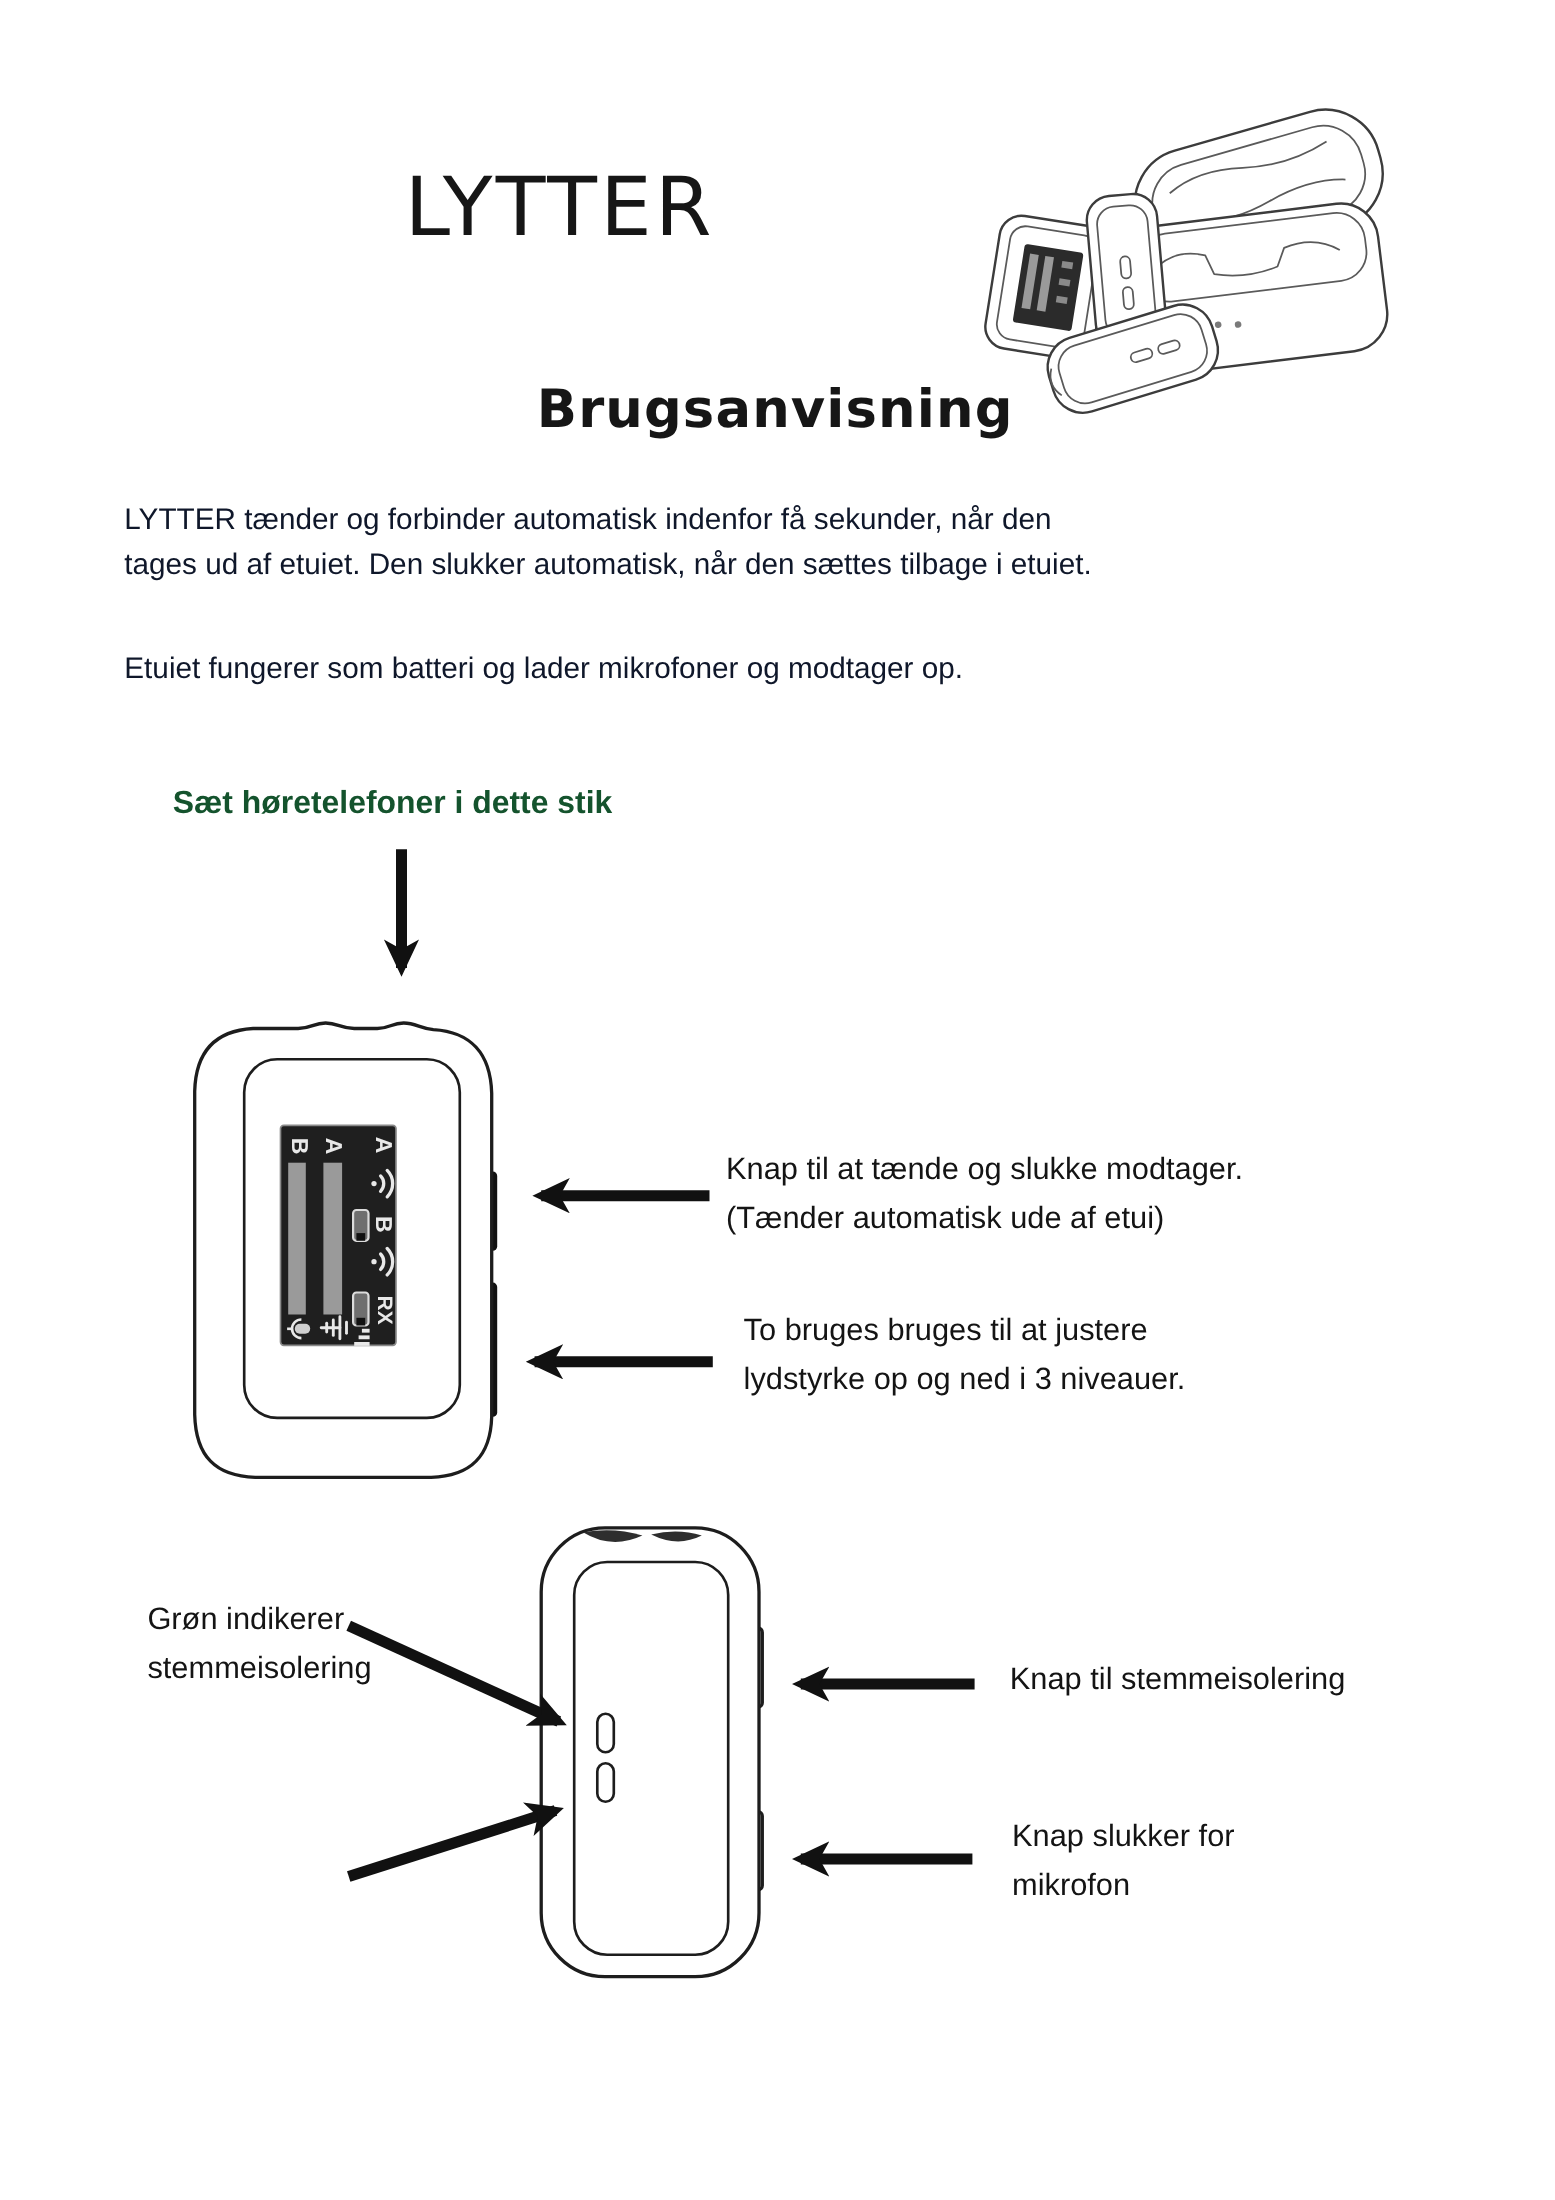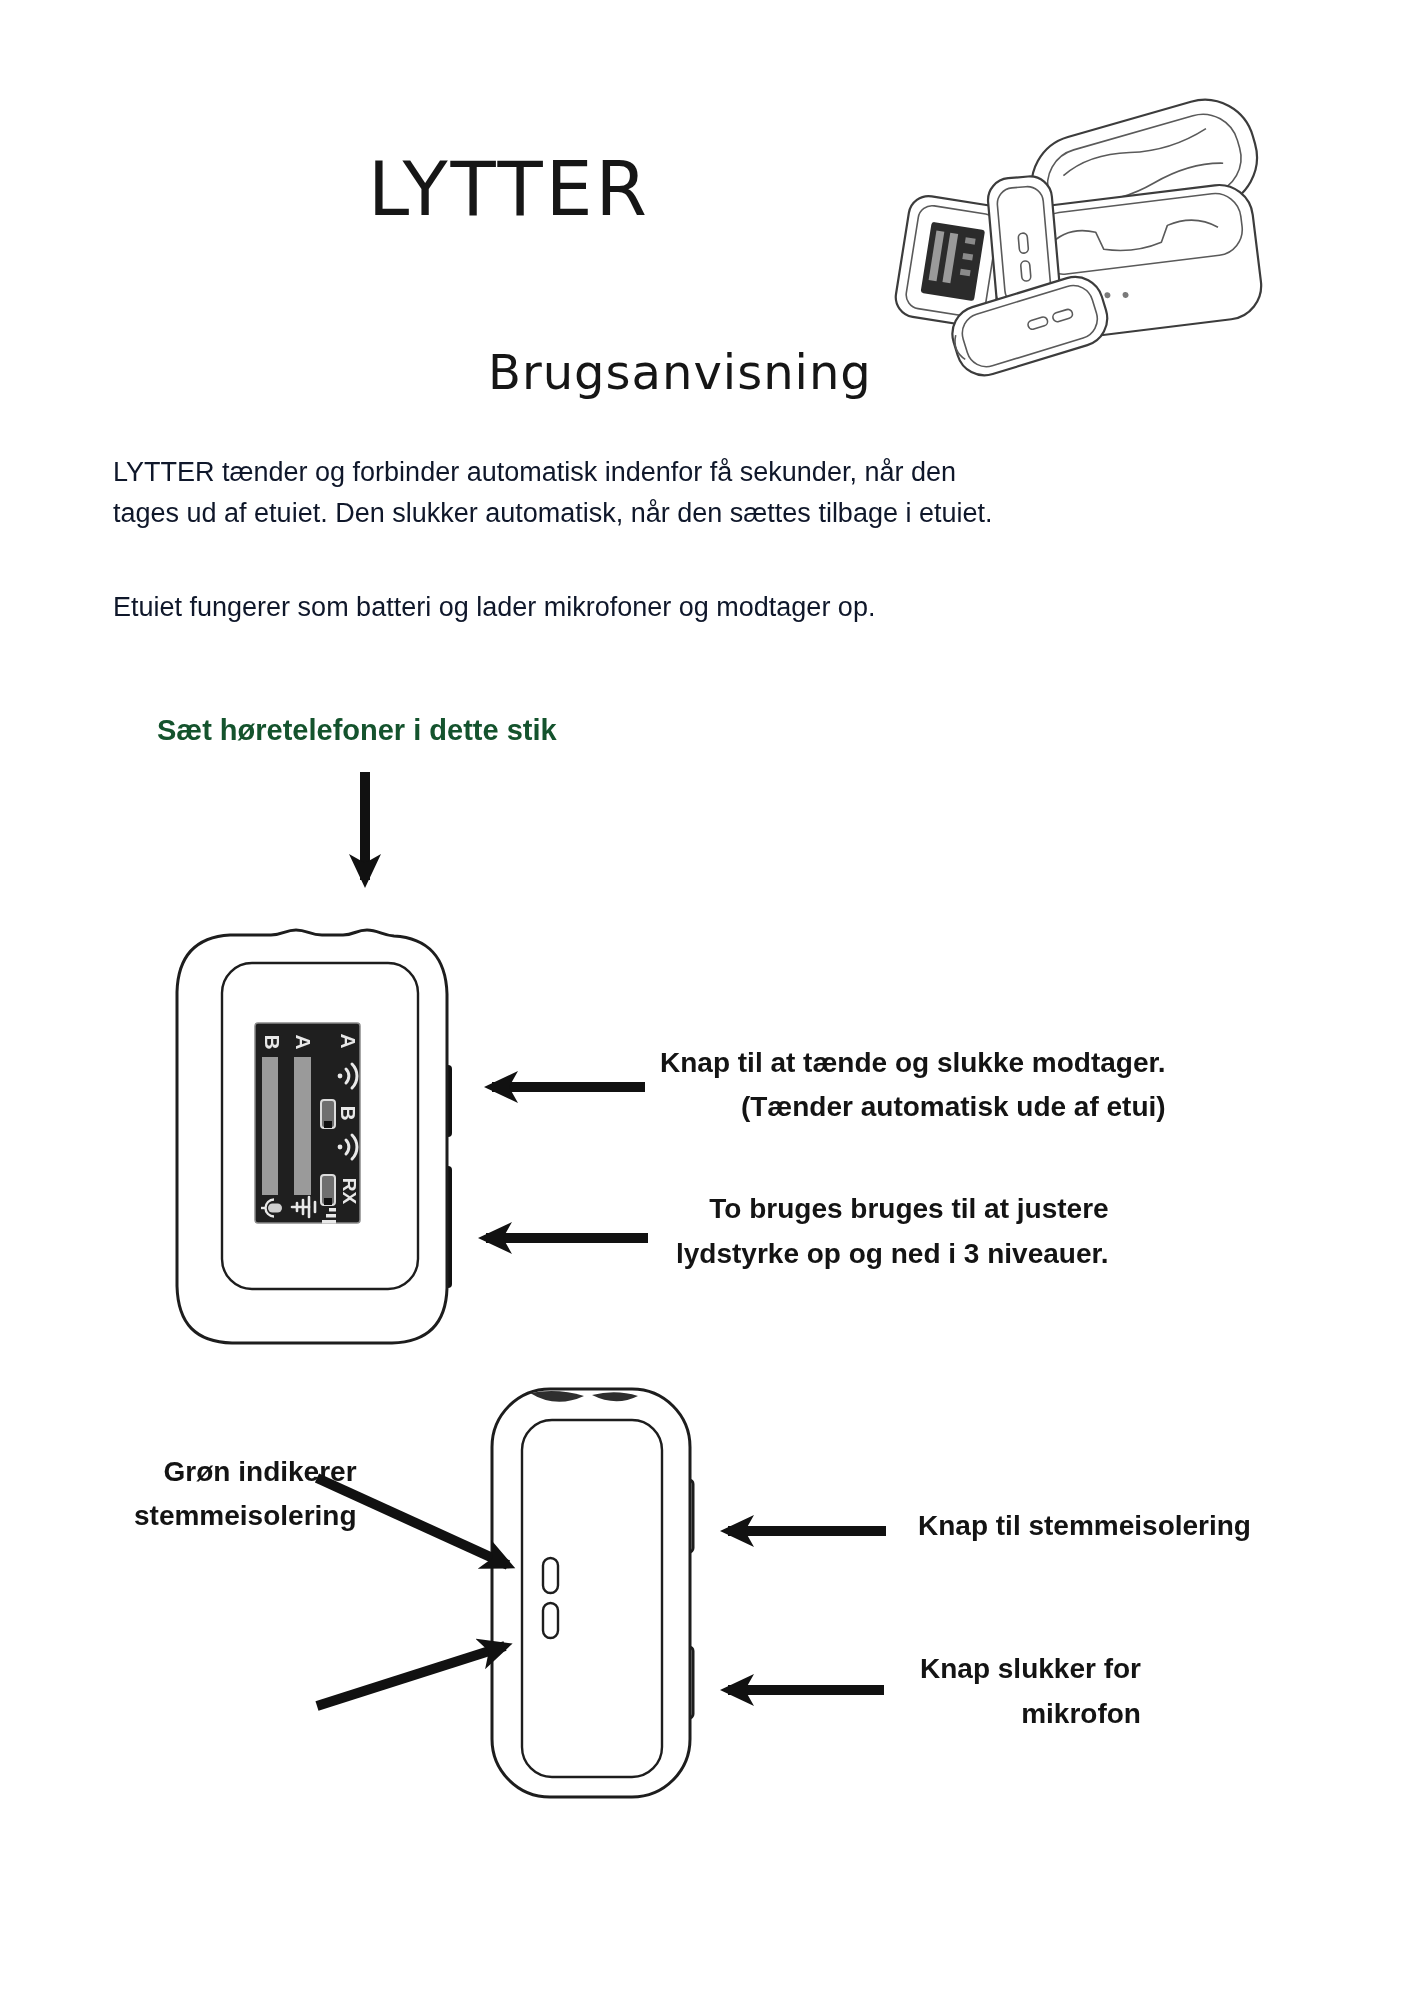--- a/index.html
+++ b/index.html
@@ -9,28 +9,28 @@
     font-family:"Liberation Sans",sans-serif;
   }
   .abs{position:absolute;}
   .doc-title{
     font-family:"DejaVu Sans",sans-serif;
     font-size:74px;font-weight:400;letter-spacing:3px;line-height:1;
     color:#161616;white-space:nowrap;
   }
   .doc-subtitle{
     font-family:"DejaVu Sans",sans-serif;
-    font-size:48px;font-weight:400;letter-spacing:1px;line-height:1.2;
+    font-size:48px;font-weight:700;letter-spacing:1px;line-height:1.2;
     color:#161616;white-space:nowrap;
   }
   .body-text{
     font-size:27px;line-height:41px;color:#0f172a;white-space:nowrap;
   }
   .callout{
-    font-size:28px;font-weight:700;line-height:45px;color:#141414;white-space:nowrap;text-align:right;
+    font-size:28px;font-weight:400;line-height:45px;color:#141414;white-space:nowrap;
   }
   .callout.small-lh{line-height:44px;}
   .headphone-label{font-size:29px;font-weight:700;color:#14532d;white-space:nowrap;}
   svg{display:block;}
   .outline{fill:#ffffff;stroke:#1d1d1d;stroke-width:3;}
   .outline-thin{fill:none;stroke:#1d1d1d;stroke-width:2.4;}
   .illus{fill:#ffffff;stroke:#3c3c3c;stroke-width:2.2;stroke-linejoin:round;}
   .illus-thin{fill:none;stroke:#5a5a5a;stroke-width:1.6;stroke-linejoin:round;}
 </style>
 </head>

